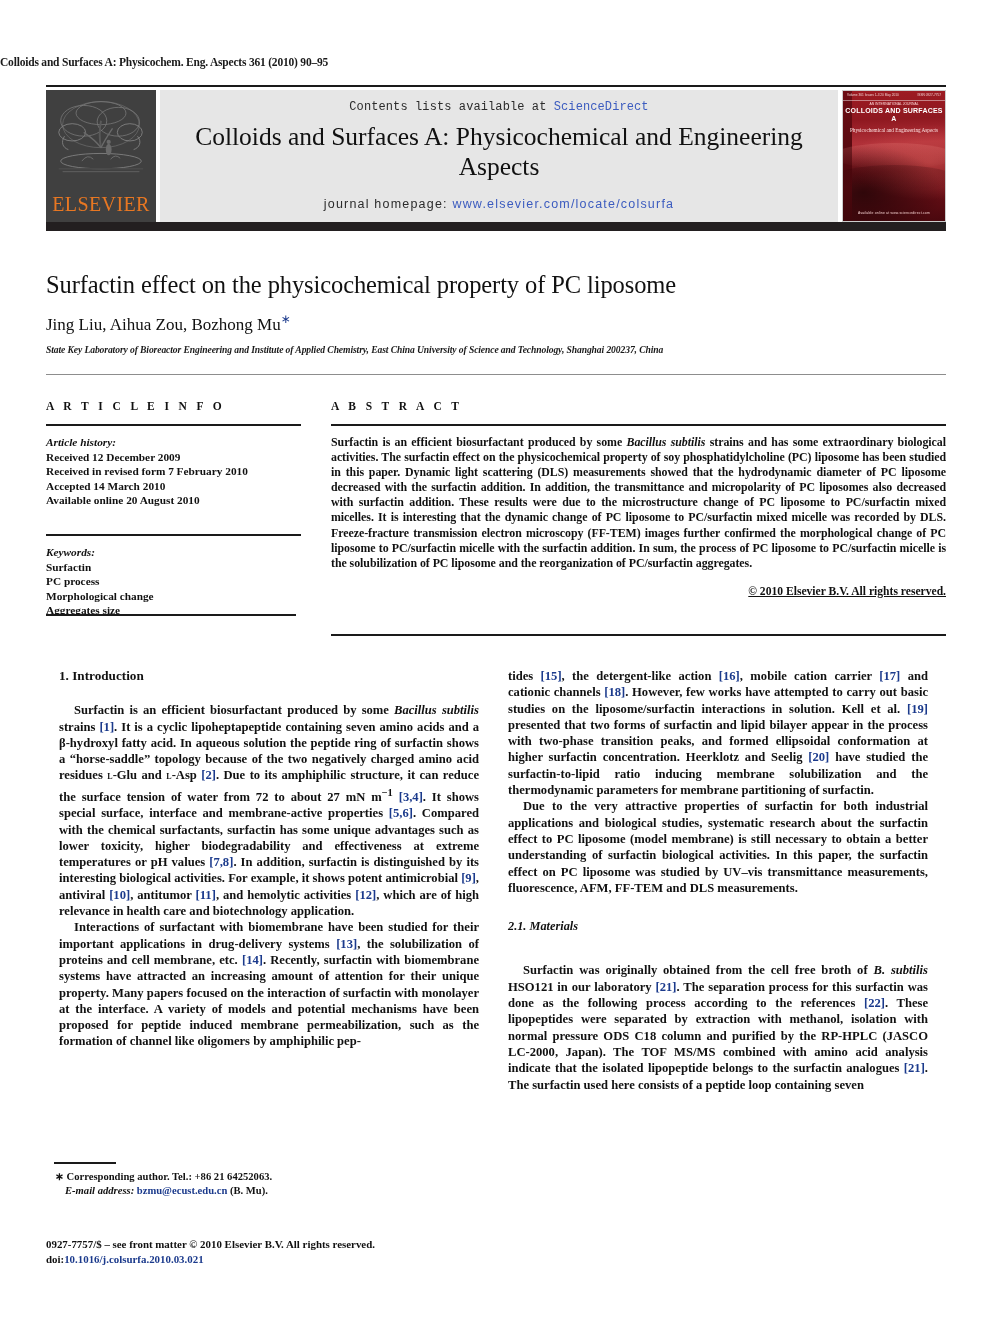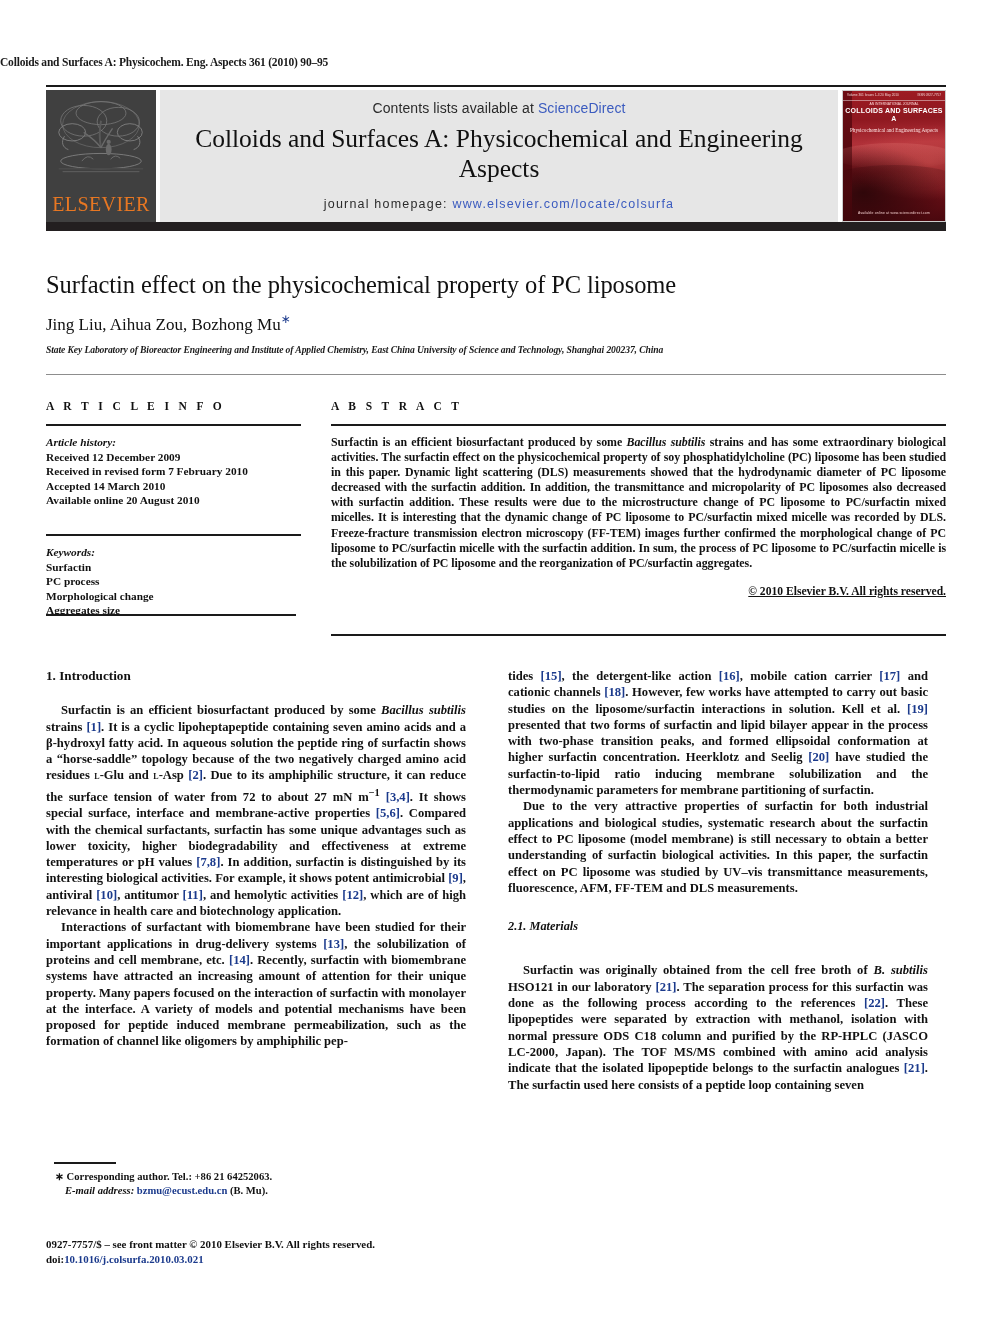--- a/index.html
+++ b/index.html
@@ -83,22 +83,22 @@
     margin-right: 4px;
     position: relative;
     display: flex;
     flex-direction: column;
     align-items: center;
     justify-content: flex-start;
     padding-top: 10px;
     box-sizing: border-box;
   }
   .contents-line {
-    font-family: Liberation Sans, sans-serif;
-    font-size: 14px;
+    font-family: Liberation Mono, monospace;
+    font-size: 12px;
     color: #2b2b2b;
     letter-spacing: 0.1px;
   }
   .contents-line .sd {
     color: #3b5bbf;
   }
   .journal-title {
     margin-top: 8px;
     font-family: "Liberation Serif", serif;
     font-size: 25.5px;
@@ -324,21 +324,21 @@
     position: absolute;
     top: 668px;
     width: 420px;
     font-family: "Liberation Serif", serif;
     font-size: 12.6px;
     line-height: 16.3px;
     font-weight: bold;
     text-align: justify;
     color: #111111;
   }
-  .body-col.left  { left: 46px; }
+  .body-col.left  { left: 59px; }
   .body-col.right { left: 508px; }
   .body-col p {
     margin: 0;
     text-indent: 15px;
   }
   .body-col p.noindent { text-indent: 0; }
   .h2 {
     font-family: "Liberation Serif", serif;
     font-size: 13.2px;
     font-weight: bold;

